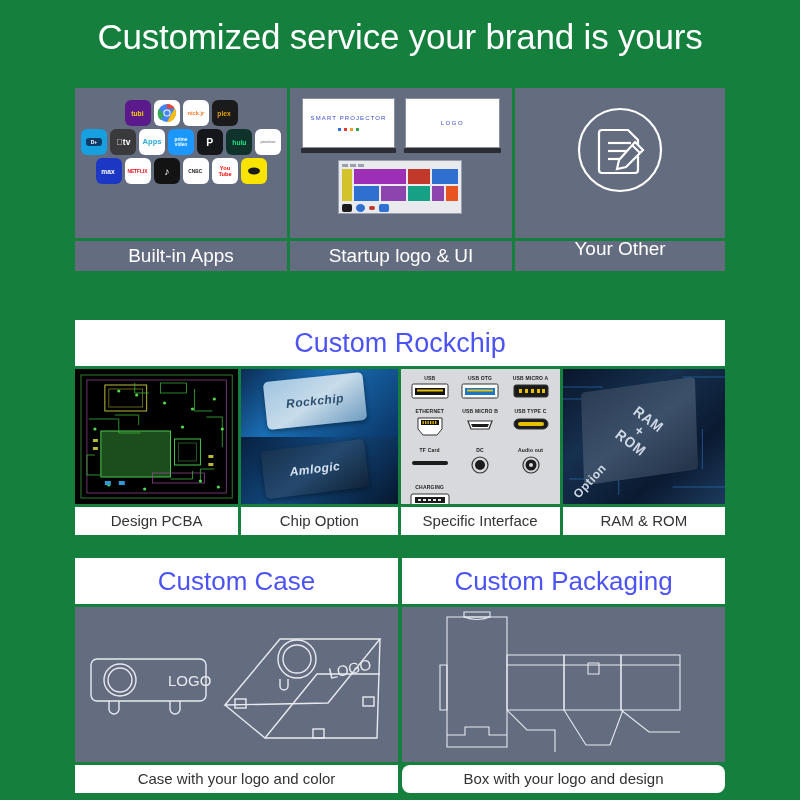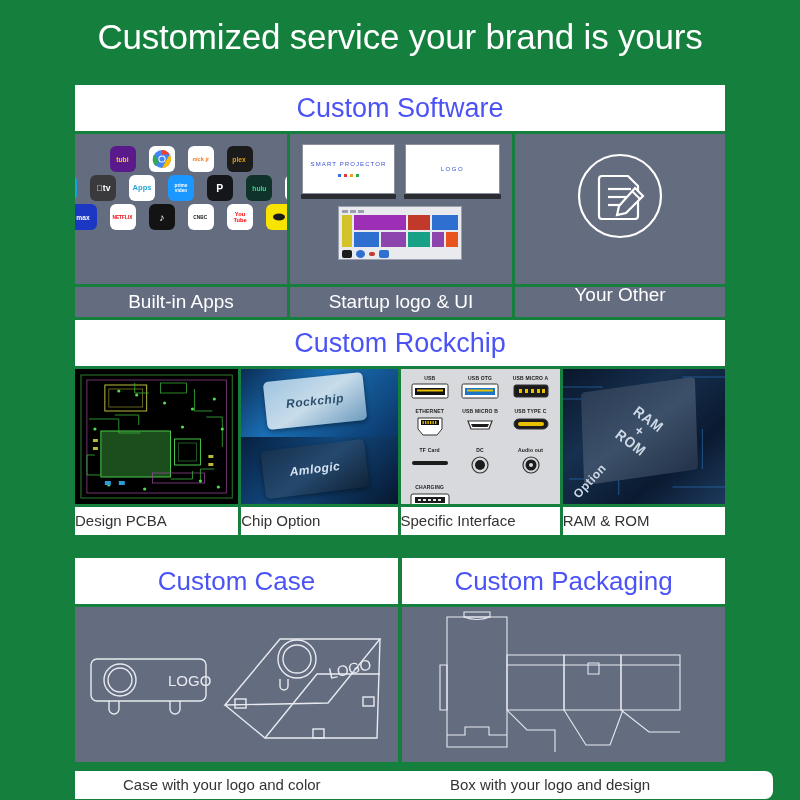--- a/index.html
+++ b/index.html
@@ -28,37 +28,37 @@
   }
   .row{display:flex;width:650px;}
   .cell{background:#646c80;position:relative;overflow:hidden;}
   .cell + .cell{margin-left:3px;}
 
   .cap-light{
     color:#ffffff;text-align:center;font-size:19px;
     line-height:30px;height:30px;background:#646c80;
   }
   .cap-dark{
-    color:#333333;text-align:left;font-size:15px;
+    color:#333333;text-align:center;font-size:15px;
     line-height:28px;height:28px;background:#ffffff;
   }
   .capbar{display:flex;width:650px;margin-top:3px;}
   .capbar>div+div{margin-left:3px;}
 
   
   #sw-row{height:150px;}
   .sw-apps{width:212px;}
   .sw-start{width:222px;}
   .sw-other{width:210px;}
 
   .appgrid{
     position:absolute;left:0;right:0;top:12px;
     display:flex;flex-direction:column;align-items:center;gap:3px;
   }
-  .approw{display:flex;gap:13px;}
+  .approw{display:flex;gap:3px;}
   .app{
     width:26px;height:26px;border-radius:6px;
     display:flex;align-items:center;justify-content:center;
     font-size:7px;font-weight:bold;overflow:hidden;
     box-sizing:border-box;text-align:center;line-height:1;
   }
   .app span{transform:scale(.95);display:block;}
 
   
   .screen{
@@ -132,33 +132,32 @@
   .ramopt{
     position:absolute;left:6px;bottom:16px;transform:rotate(-47deg);
     color:#cfd9e6;font-size:12px;font-weight:bold;letter-spacing:.5px;
   }
 
   
   .half{width:323px;}
   .half + .half{margin-left:4px;}
   .half .section-header{font-size:26px;}
   .half-body{height:155px;background:#646c80;position:relative;margin-top:3px;overflow:hidden;}
-  .half .cap-dark{margin-top:9px;padding-left:48px;}
+  .half .cap-dark{margin-top:3px;}
 
   .svgfill{position:absolute;inset:0;width:100%;height:100%;}
 </style>
 </head>
 <body>
 
 <div class="page">
 
   <div class="main-title">Customized service your brand is yours</div>
 
   <div class="band" style="top:85px;">
-    <div class="section-header">Custom Software</div>
 
     <div class="row" id="sw-row" style="margin-top:3px;">
 
       <div class="cell sw-apps">
         <div class="appgrid">
 
           <div class="approw">
             <div class="app" style="background:#5b1a8c;color:#ffd400;">
               <span>tubi</span>
             </div>

